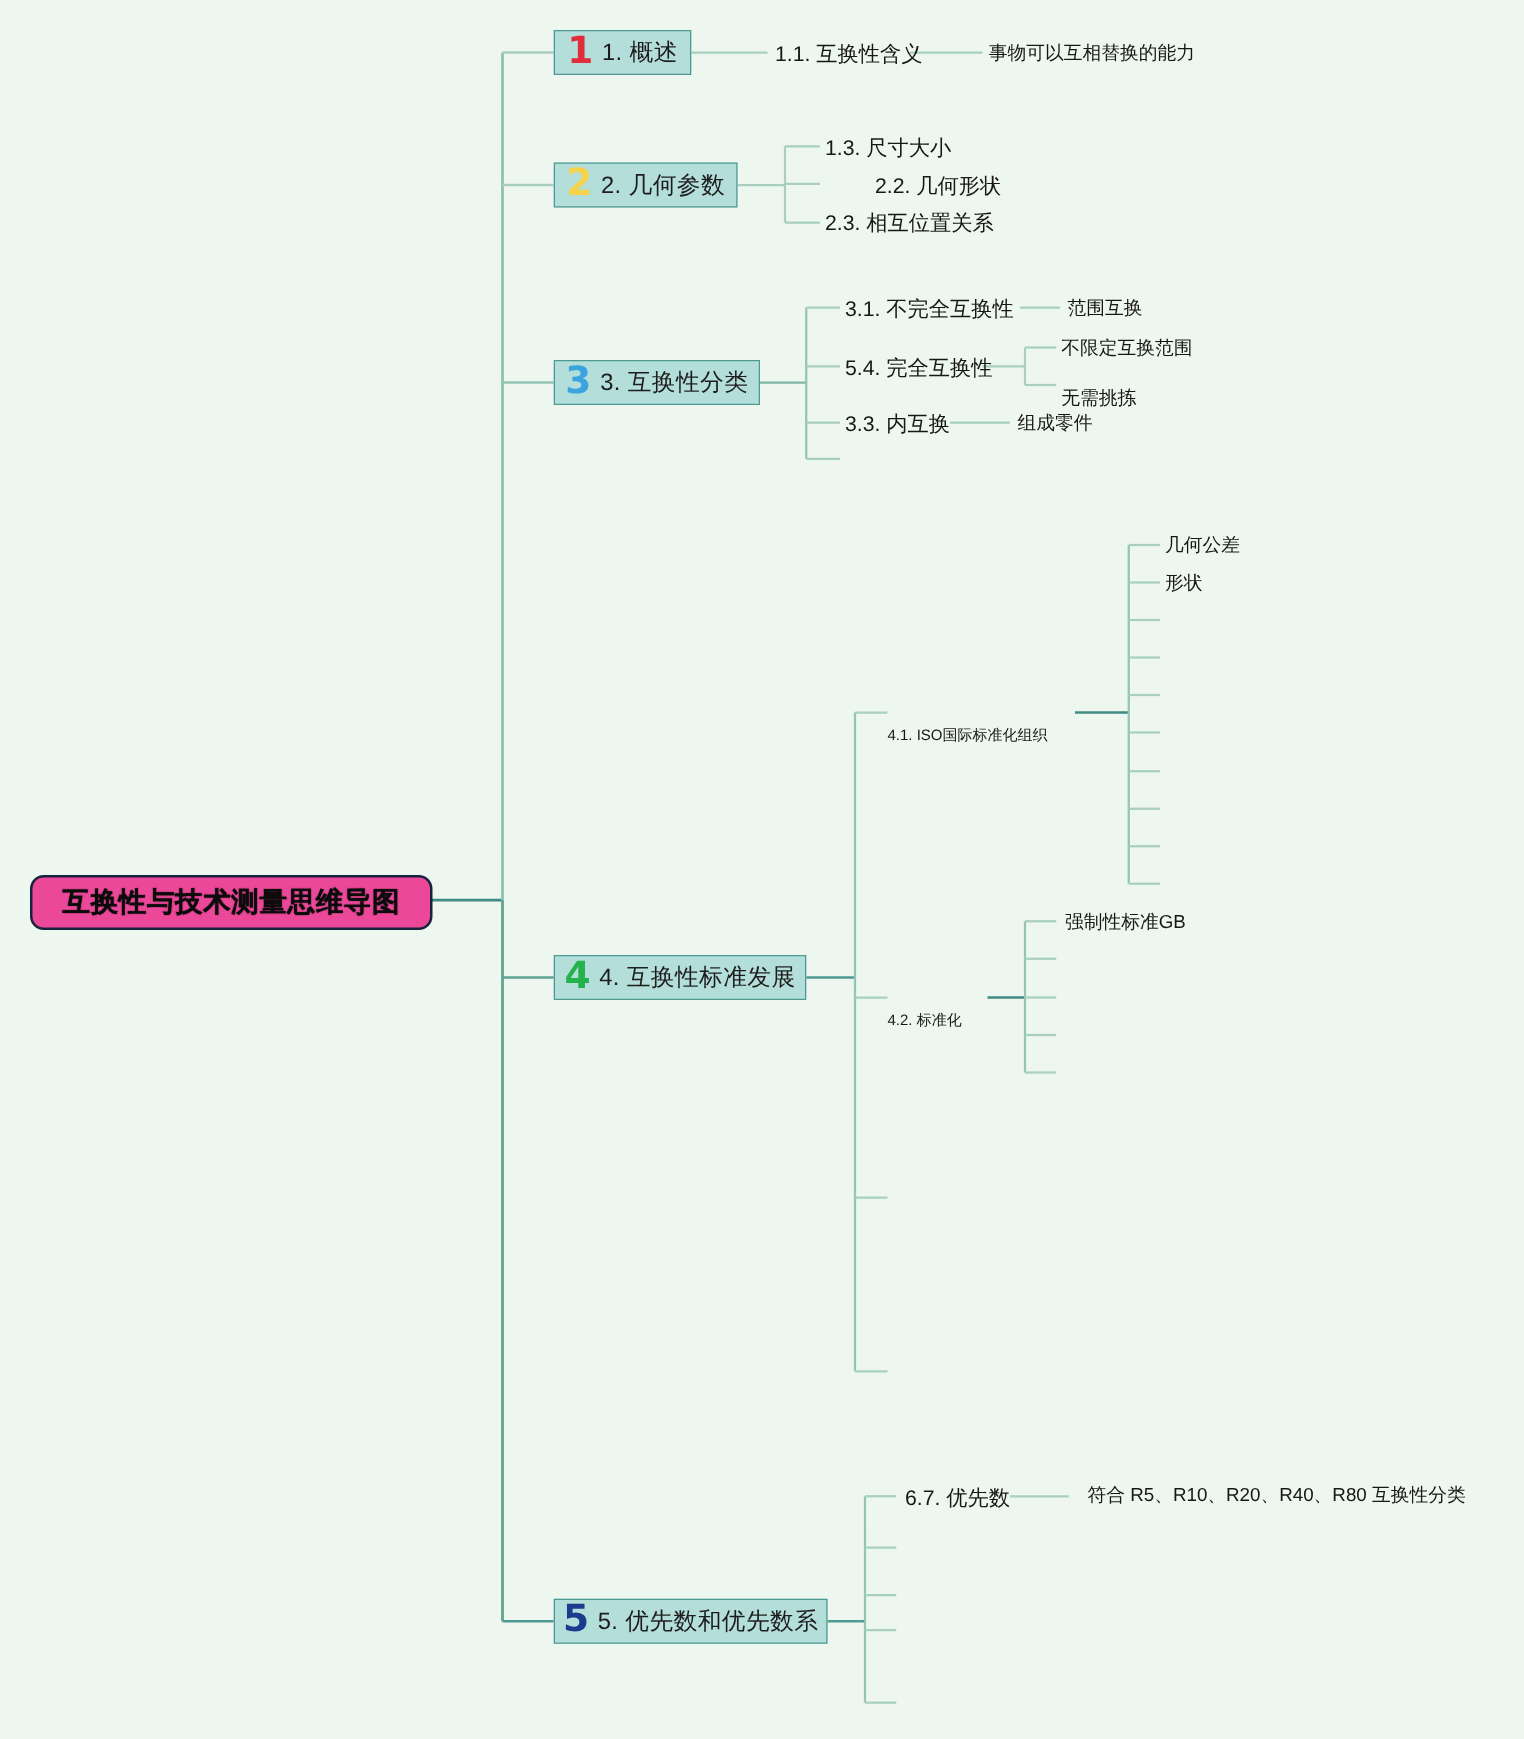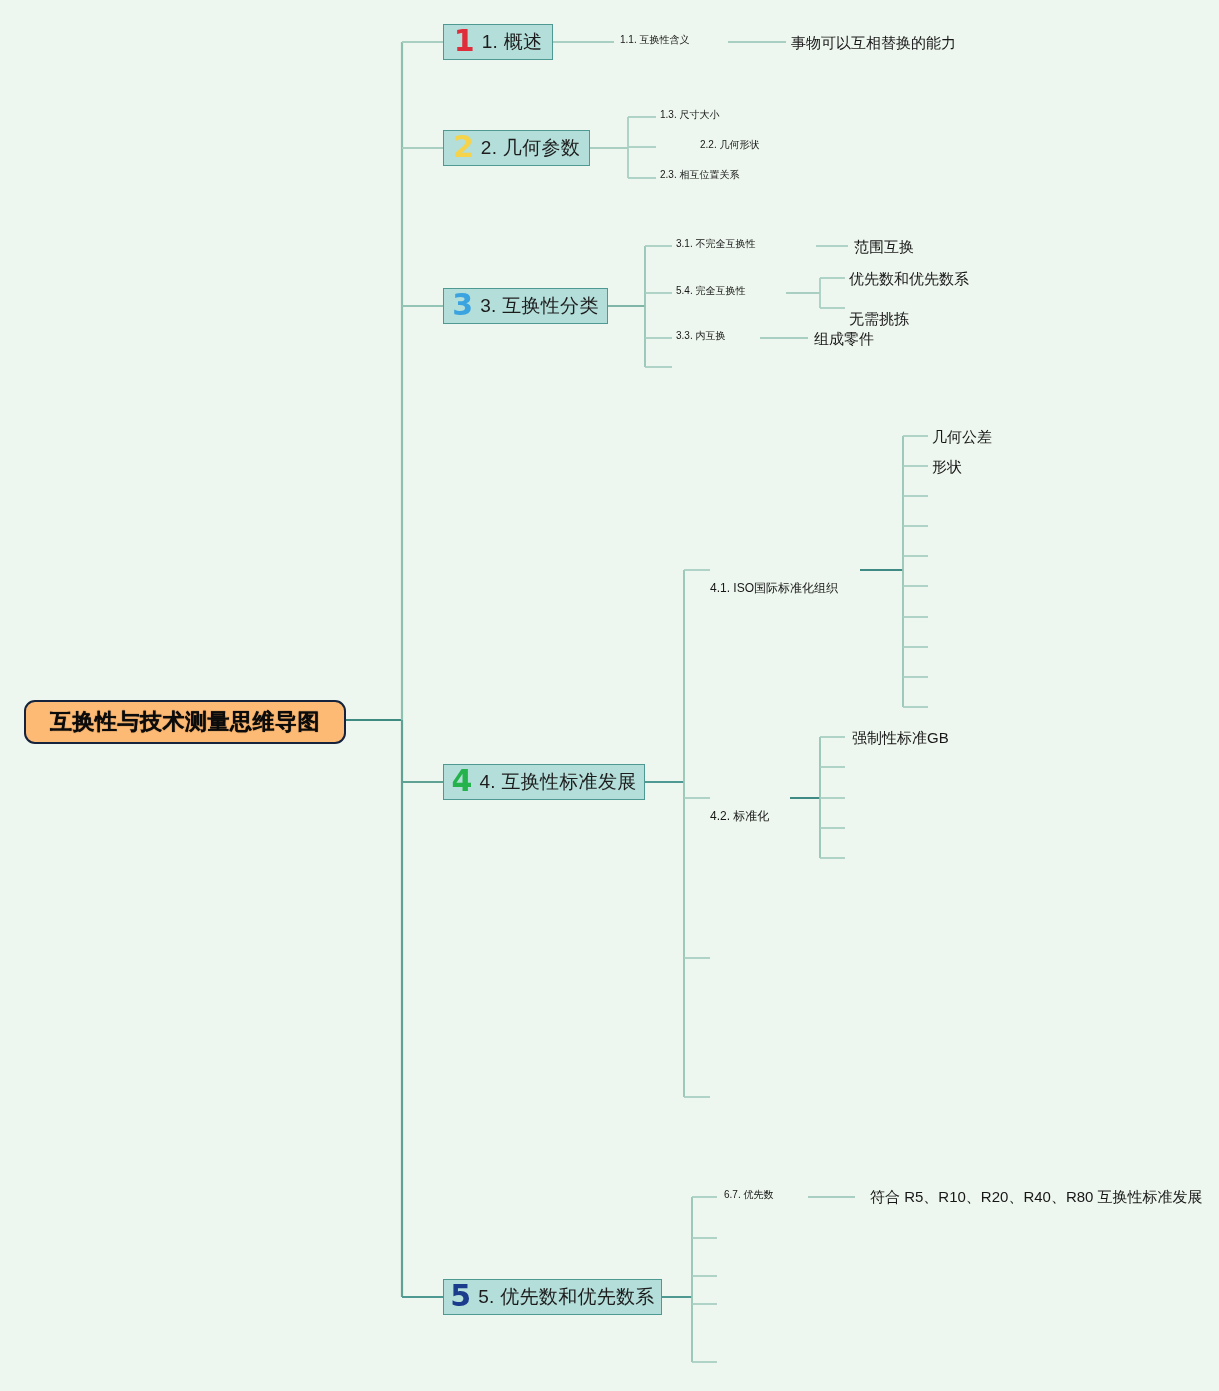--- a/index.html
+++ b/index.html
@@ -45,41 +45,41 @@
   .node-box .lbl {
     font-size: 19px;
     letter-spacing: 0.3px;
   }
   #root-node {
     position: absolute;
     left: 24px;
     top: 700px;
     width: 318px;
     height: 40px;
-    background: #fdba74;
+    background: #ec4899;
     border: 2px solid #16233c;
     border-radius: 11px;
     display: flex;
     align-items: center;
     justify-content: center;
     color: #0b0b0b;
     font-size: 22px;
     font-weight: bold;
     letter-spacing: 0.5px;
     white-space: nowrap;
     text-shadow: 0 0 1px #000;
   }
   .leaf {
     position: absolute;
     white-space: nowrap;
     color: #171717;
     font-size: 15px;
     line-height: 1;
   }
-  .leaf.lv2 { font-size: 10px; }
+  .leaf.lv2 { font-size: 17px; }
   .leaf.lv3 { font-size: 15px; }
   .leaf.big { font-size: 12px; margin-top: 19px; }
 </style>
 </head>
 <body>
 
 <div id="root">
 
   <svg class="wires" viewBox="0 0 1219 1391">
     <g fill="none" stroke-linecap="butt">
@@ -193,29 +193,29 @@
   <div class="leaf lv3" style="left:791px; top:35px;">事物可以互相替换的能力</div>
 
   <div class="leaf lv2" style="left:660px; top:110px;">1.3. 尺寸大小</div>
   <div class="leaf lv2" style="left:660px; top:140px;margin-left:40px;">2.2. 几何形状</div>
   <div class="leaf lv2" style="left:660px; top:170px;">2.3. 相互位置关系</div>
 
   <div class="leaf lv2" style="left:676px; top:239px;">3.1. 不完全互换性</div>
   <div class="leaf lv3" style="left:854px; top:239px;">范围互换</div>
 
   <div class="leaf lv2" style="left:676px; top:286px;">5.4. 完全互换性</div>
-  <div class="leaf lv3" style="left:849px; top:271px;">优先数和优先数系</div>
+  <div class="leaf lv3" style="left:849px; top:271px;">不限定互换范围</div>
   <div class="leaf lv3" style="left:849px; top:301px;margin-top:10px;">无需挑拣</div>
 
   <div class="leaf lv2" style="left:676px; top:331px;">3.3. 内互换</div>
   <div class="leaf lv3" style="left:814px; top:331px;">组成零件</div>
 
   <div class="leaf lv2 big" style="left:710px; top:563px;">4.1. ISO国际标准化组织</div>
   <div class="leaf lv3" style="left:932px; top:429px;">几何公差</div>
   <div class="leaf lv3" style="left:932px; top:459px;">形状</div>
 
   <div class="leaf lv2 big" style="left:710px; top:791px;">4.2. 标准化</div>
   <div class="leaf lv3" style="left:852px; top:730px;">强制性标准GB</div>
 
   <div class="leaf lv2" style="left:724px; top:1190px;">6.7. 优先数</div>
-  <div class="leaf lv3" style="left:870px; top:1189px;">符合 R5、R10、R20、R40、R80 互换性标准发展</div>
+  <div class="leaf lv3" style="left:870px; top:1189px;">符合 R5、R10、R20、R40、R80 互换性分类</div>
 
 </div>
 
 </body></html>

